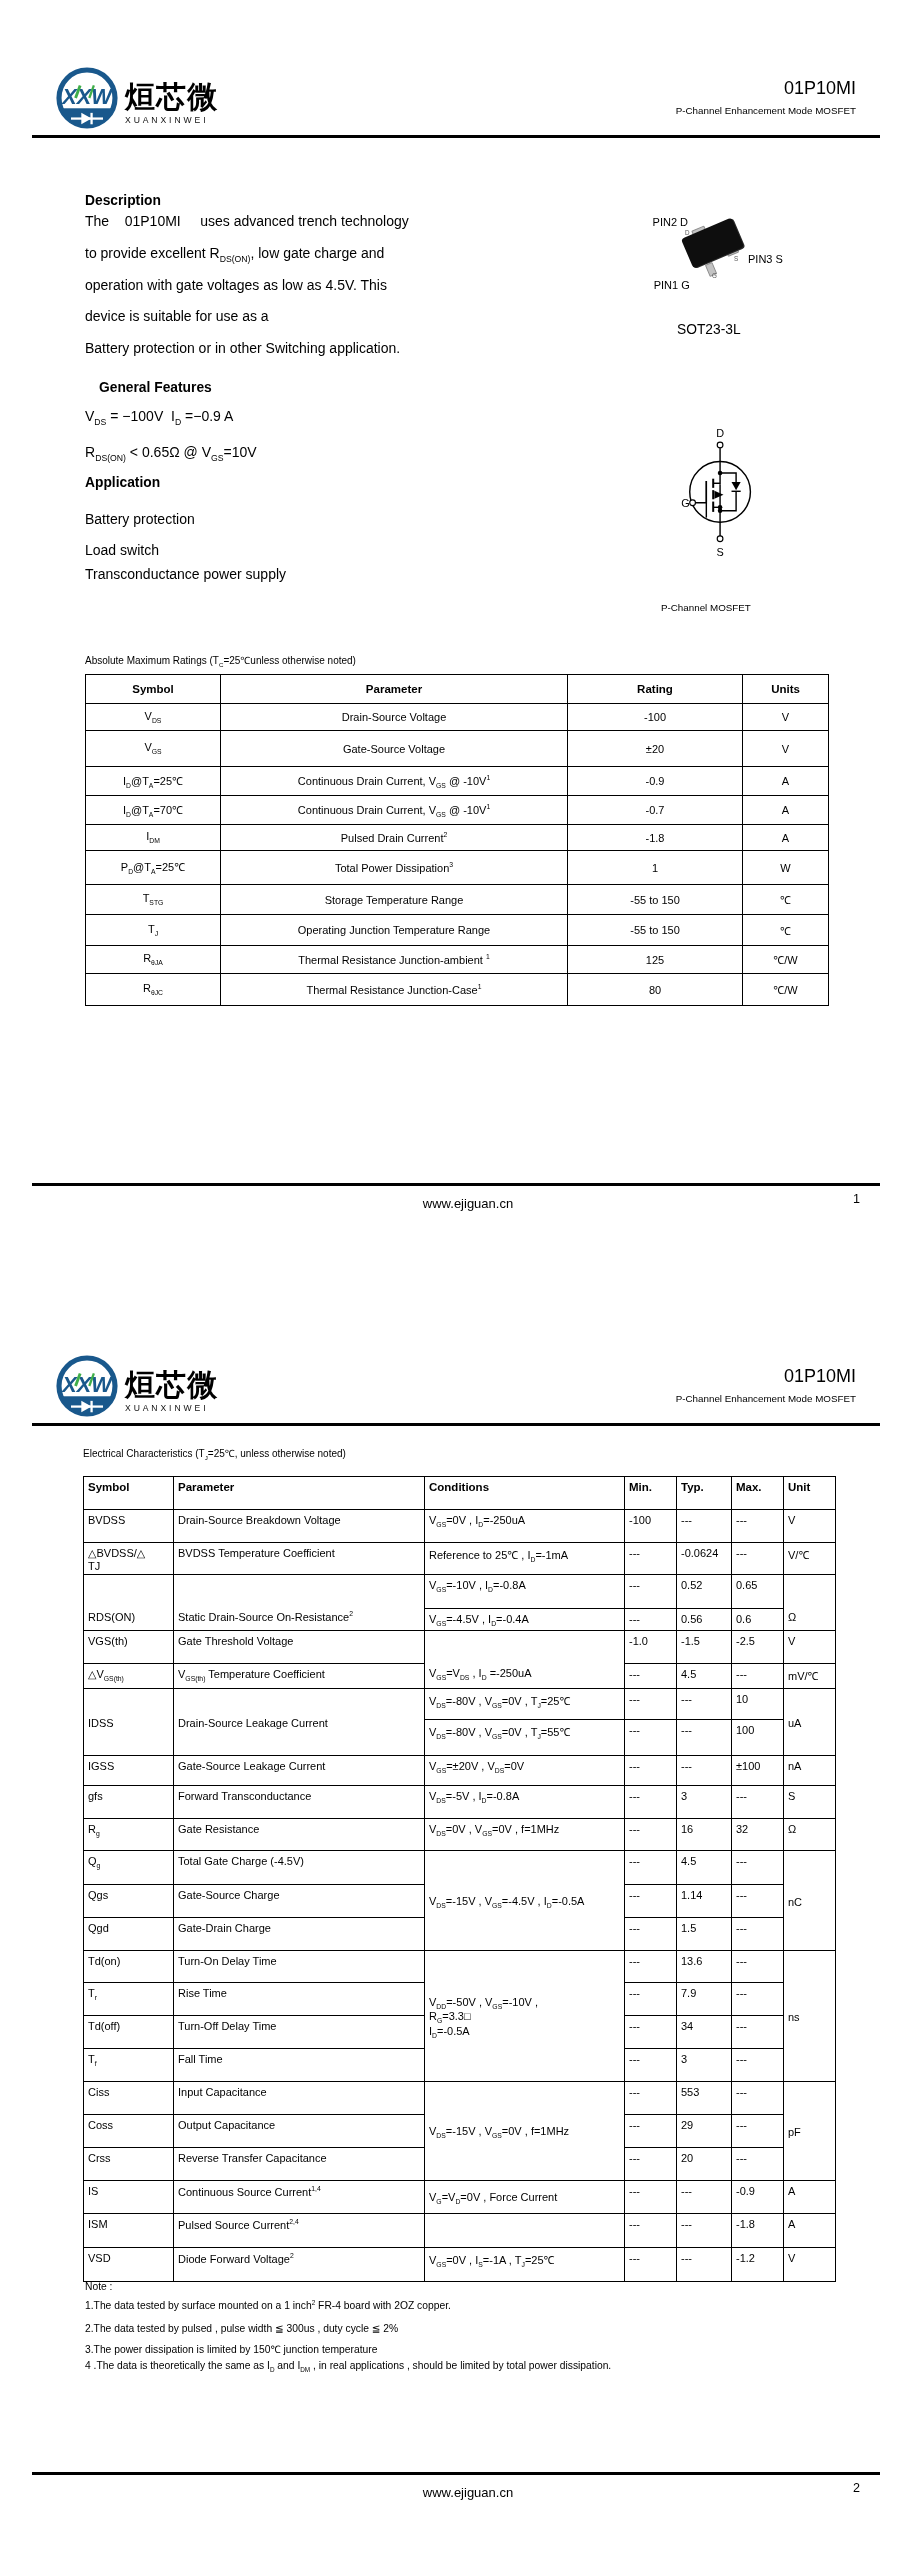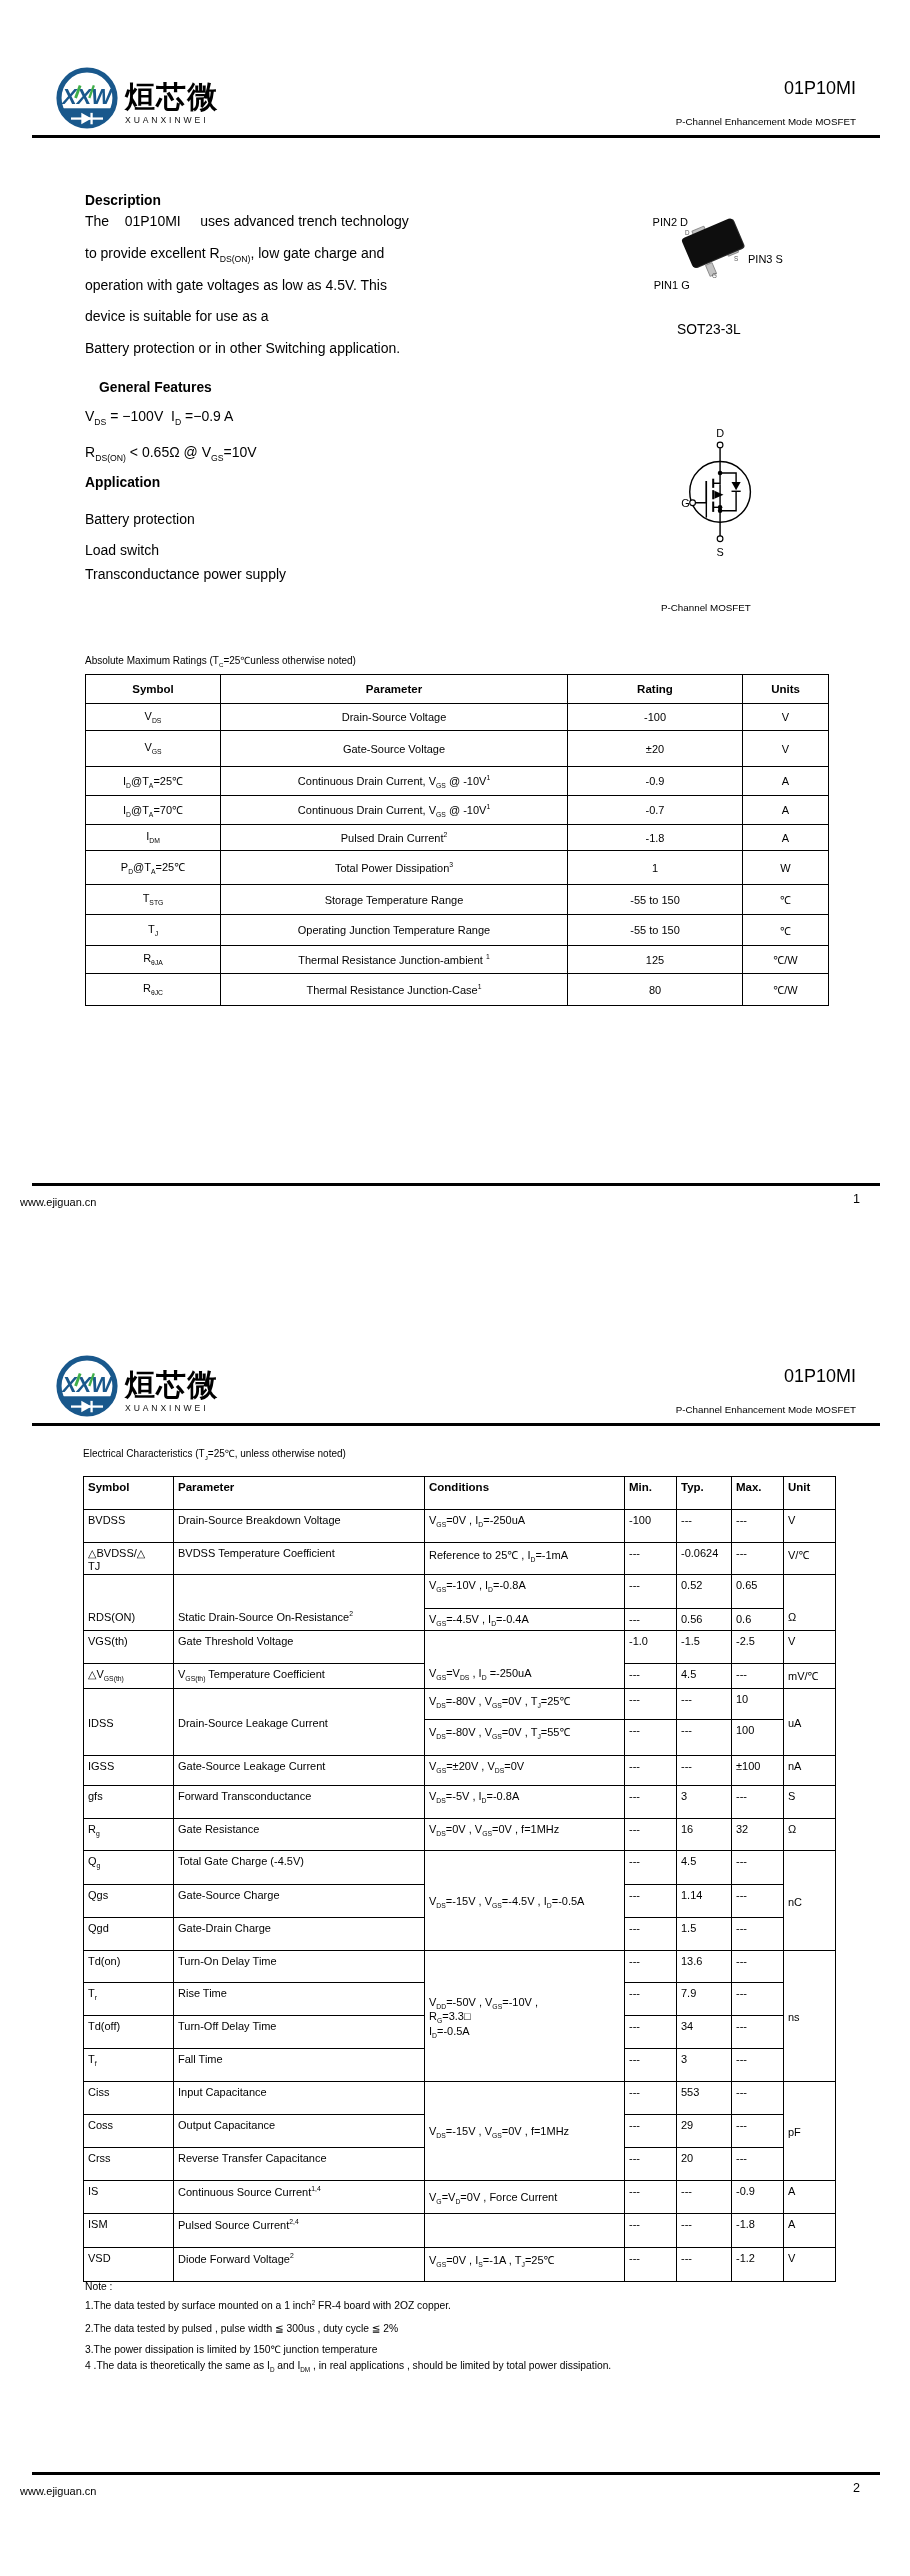--- a/index.html
+++ b/index.html
@@ -3,35 +3,35 @@
 <meta charset="utf-8">
 <style>
   *{box-sizing:border-box;margin:0;padding:0}
   html,body{background:#fff}
   body{position:relative;width:910px;height:2576px;font-family:"Liberation Sans",sans-serif;color:#000;overflow:hidden}
   .abs{position:absolute}
   .rule{position:absolute;left:32px;width:848px;height:2.9px;background:#000}
   .brand-cn{font-size:30px;font-weight:bold;line-height:1;letter-spacing:1.1px;font-family:"DejaVu Sans","Liberation Sans",sans-serif}
   .brand-en{font-size:8.6px;letter-spacing:2.9px;color:#111;margin-top:3.4px}
   .part{font-size:18px;line-height:1.1}
-  .subtitle{font-size:9.8px;margin-top:17px}
+  .subtitle{font-size:9.8px;margin-top:6px}
   .sec-title{font-size:13.8px;font-weight:bold}
   .tbl-title{font-size:10px;font-weight:normal}
   .body-text{font-size:14px;white-space:pre-wrap}
   .note{font-size:10.3px;white-space:pre-wrap}
   sub{font-size:0.62em}
   sup{font-size:0.62em}
   table{border-collapse:collapse;table-layout:fixed;position:absolute;background:#fff}
   .t1 td,.t1 th{border:1.1px solid #000;font-size:11px;text-align:center;vertical-align:middle;padding:1.1px 3.4px;font-weight:normal;overflow:hidden}
   .t1 th{font-weight:bold;font-size:11.5px}
   .t2 td,.t2 th{border:1.1px solid #000;font-size:11px;text-align:left;vertical-align:top;padding:4px 3.4px 1.1px 4px;font-weight:normal;overflow:hidden}
   .t2 th{font-weight:bold;font-size:11.5px}
   .vm{vertical-align:middle !important}
   .vb{vertical-align:bottom !important;padding-bottom:6.9px !important}
-  .footer-site{position:absolute;left:20px;width:848px;font-size:11px}
+  .footer-site{position:absolute;left:44px;width:848px;text-align:center;font-size:13px}
   .pageno{position:absolute;font-size:12.6px}
   .pkg-label{position:absolute;font-size:11px}
   .pkg-pin{position:absolute;font-size:6.3px;color:#555}
   .pkg-body{position:absolute;width:55px;height:32px;background:#0e0e0e;border-radius:3.4px;transform:rotate(-23deg);box-shadow:1.1px 1.1px 0 #2a2a2a}
   .pkg-lead{position:absolute;background:#c3c3c3;border:0.6px solid #8d8d8d;border-radius:1.1px;transform:rotate(-23deg)}
   .pkg-name{position:absolute;font-size:13.8px}
   .mos-caption{position:absolute;font-size:9.8px}
 </style>
 </head>
 <body>

